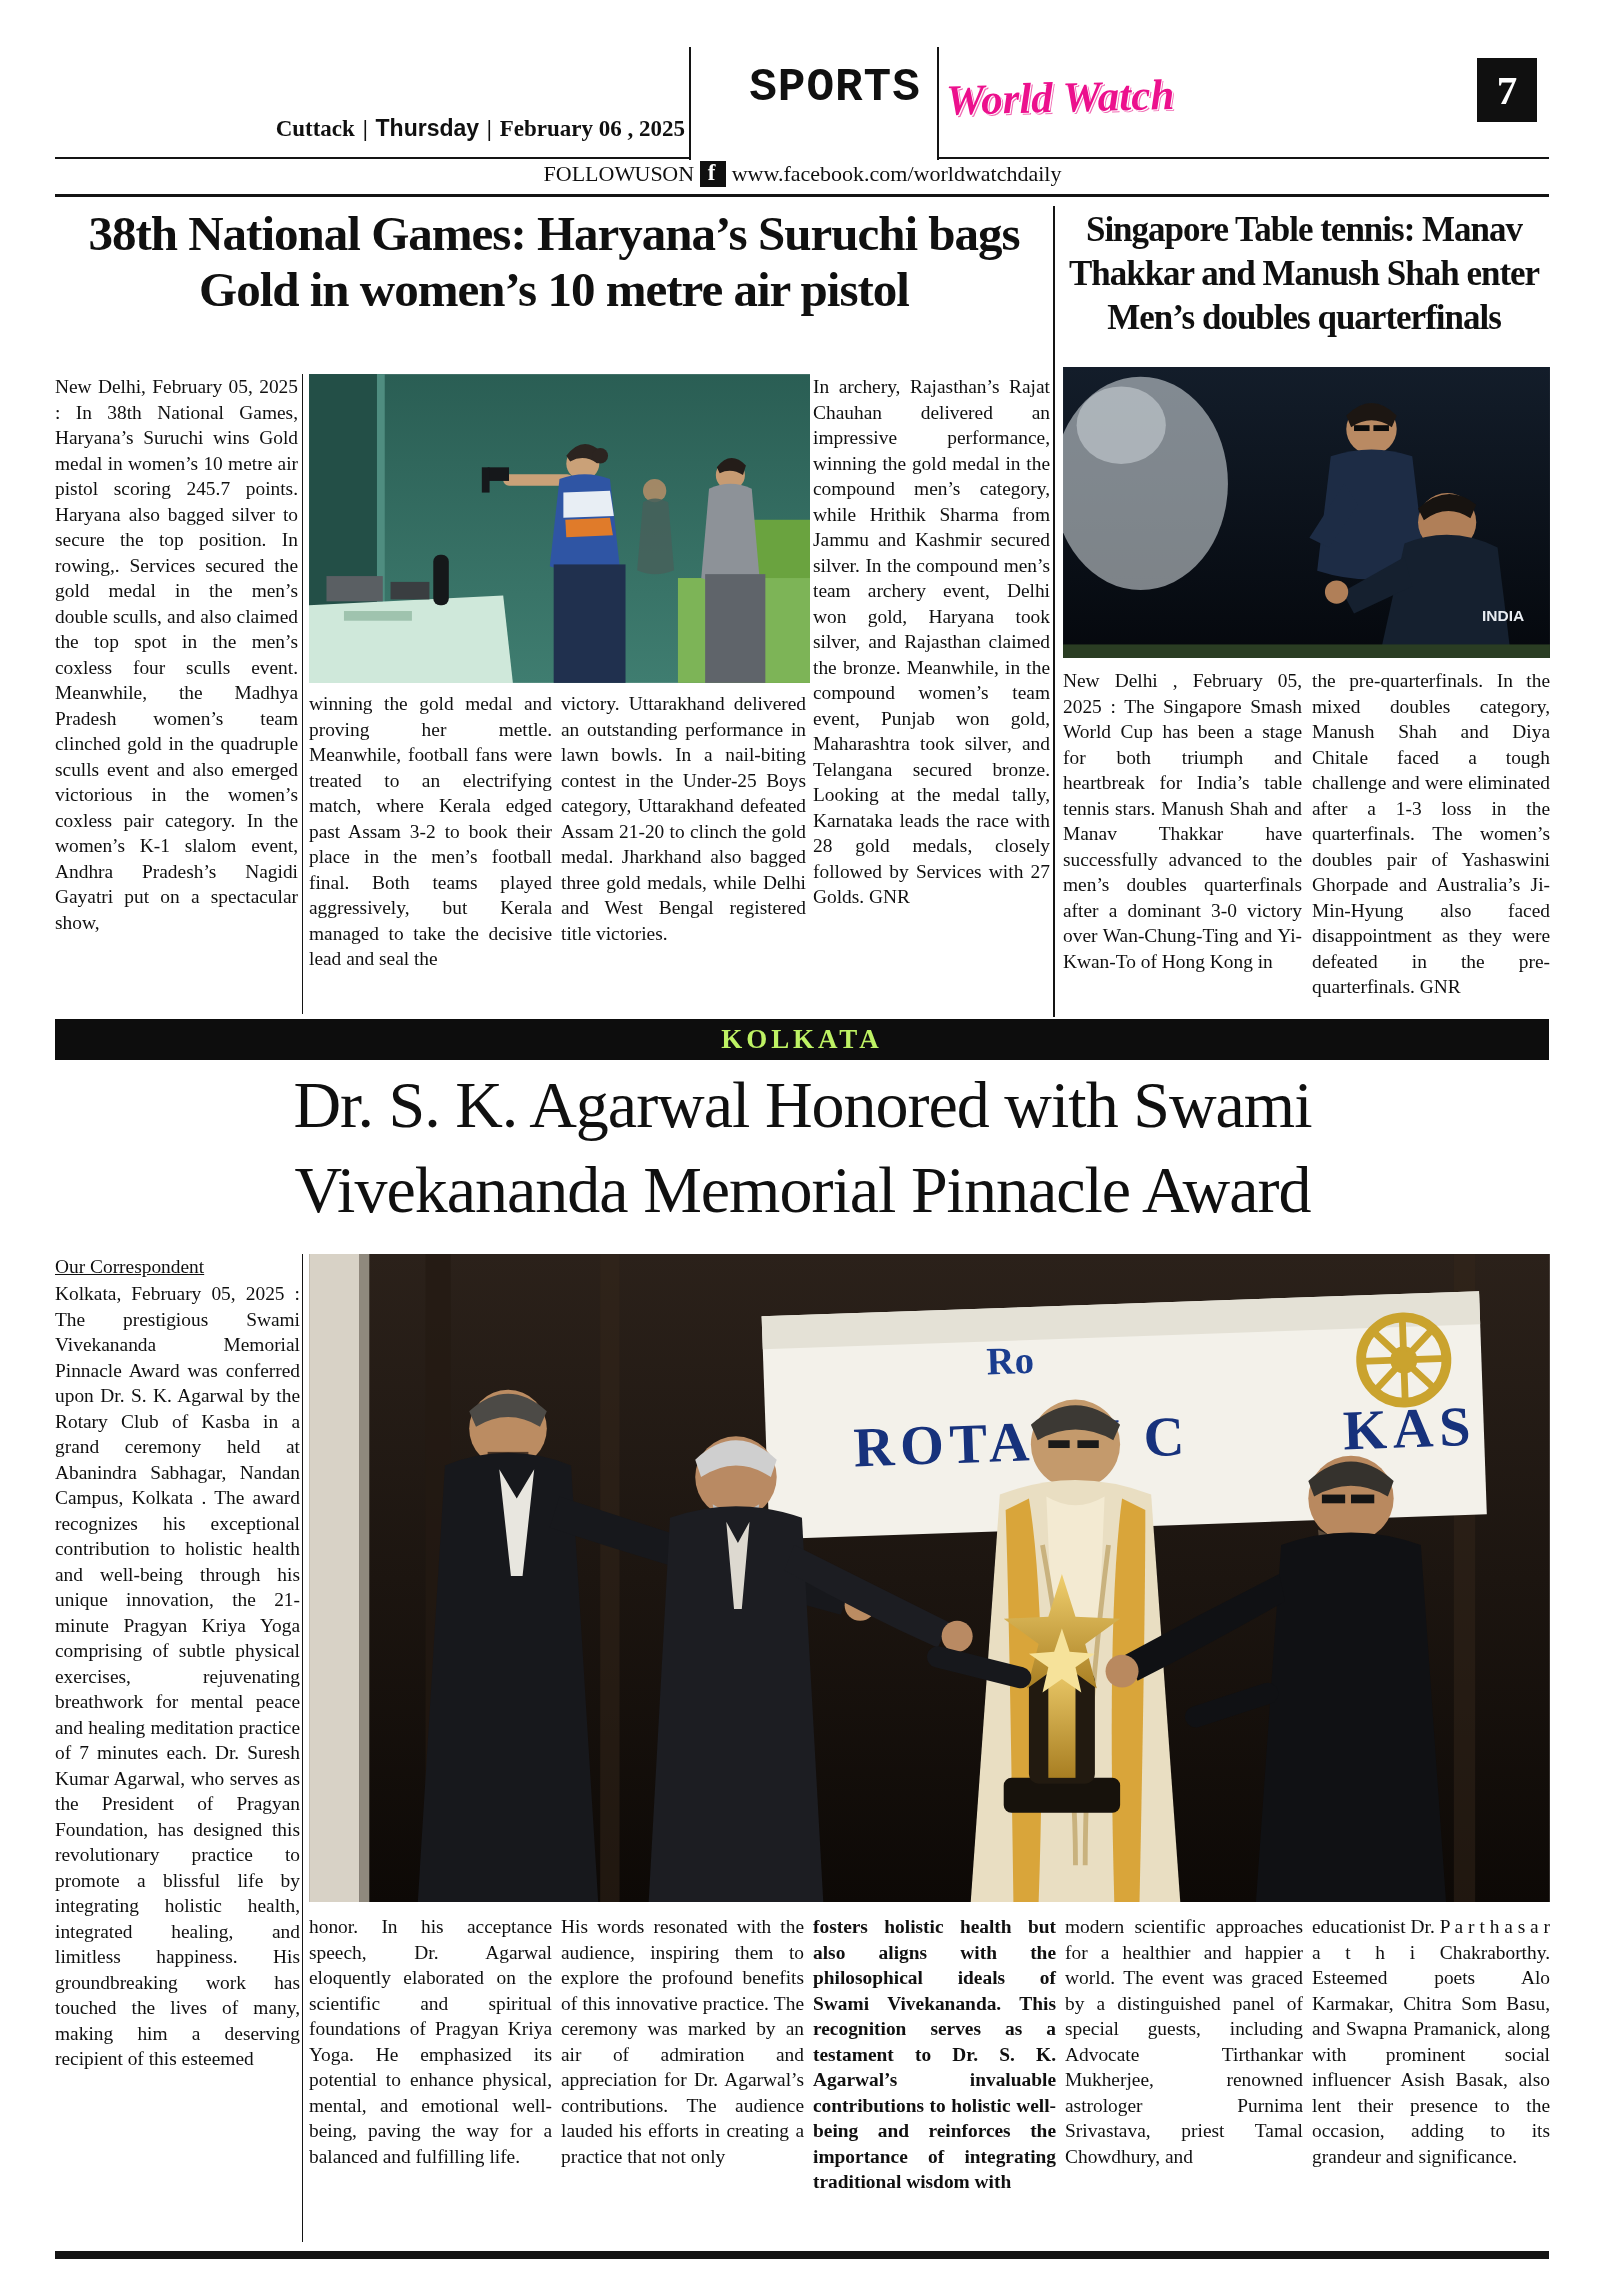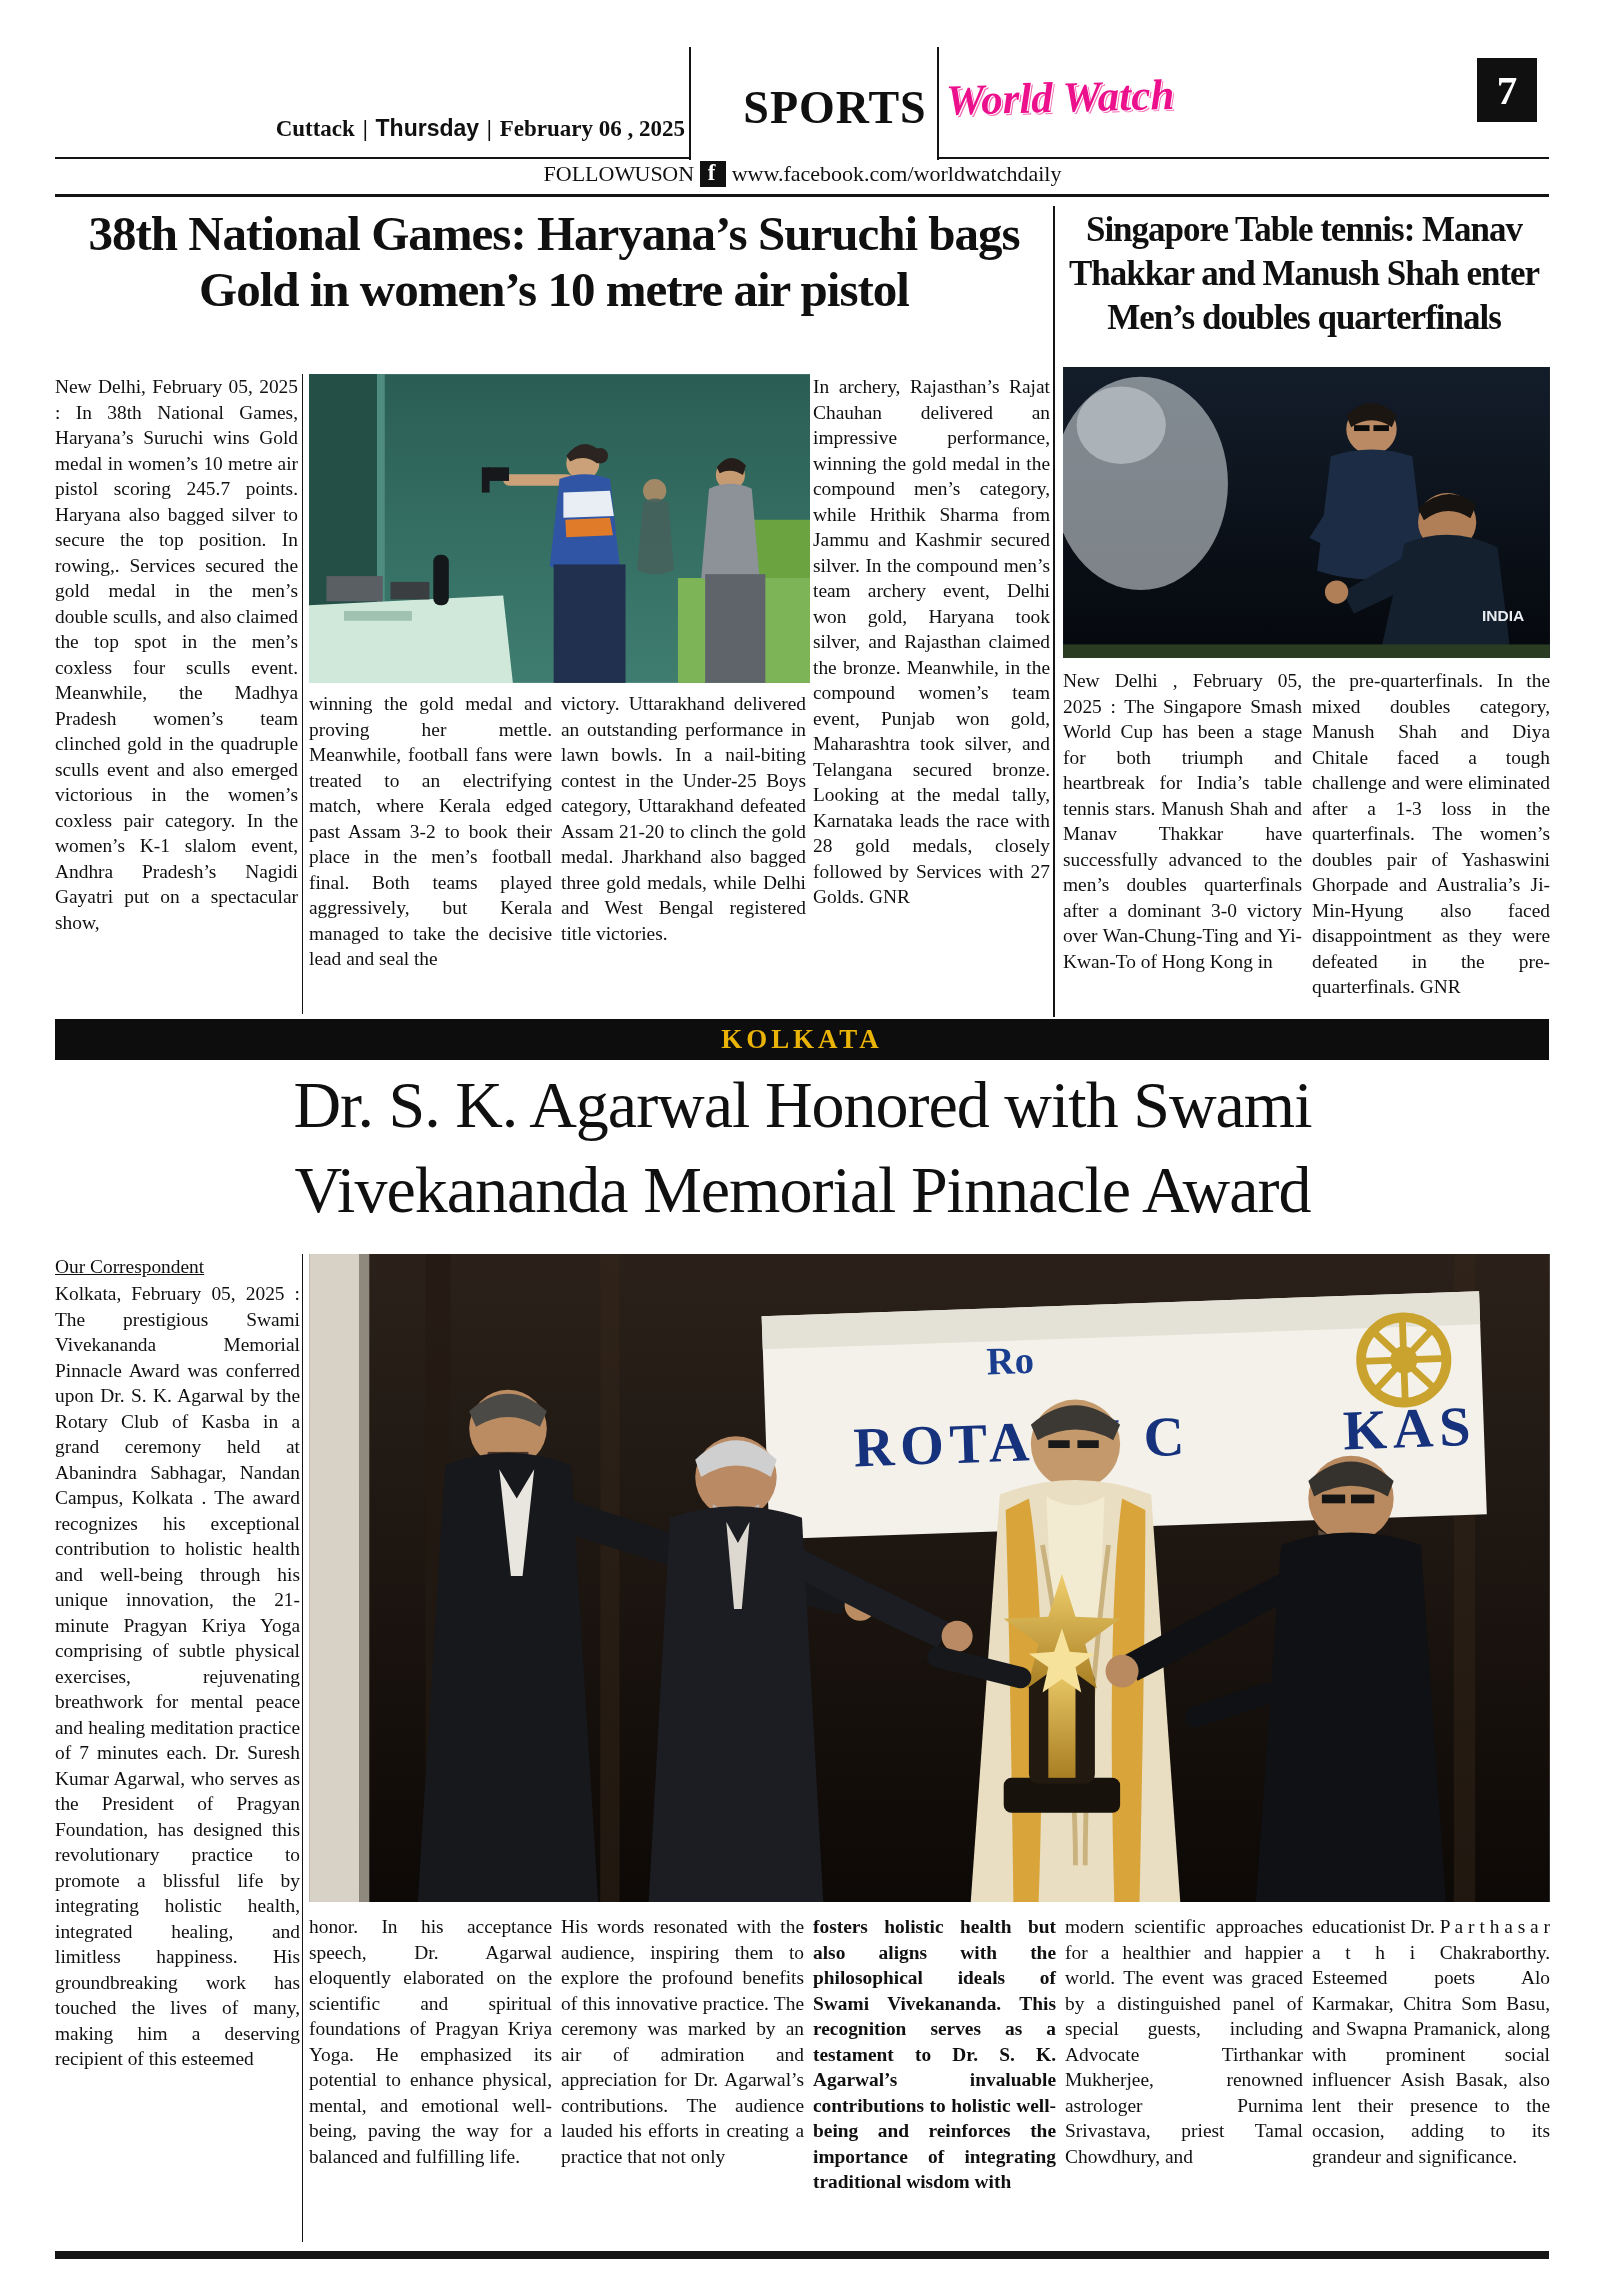--- a/index.html
+++ b/index.html
@@ -5,22 +5,22 @@
   html,body{margin:0;padding:0;background:#ffffff;}
   .page{position:relative;width:1605px;height:2293px;background:#ffffff;color:#101010;
         font-family:"Liberation Serif",serif;overflow:hidden;}
   .hr{position:absolute;background:#141414;}
   .vr{position:absolute;background:#141414;}
   
   .dateline{position:absolute;left:233px;top:115px;width:452px;text-align:right;
             font-size:23px;font-weight:bold;white-space:nowrap;}
   .dateline .day{font-family:"Liberation Sans",sans-serif;}
   .dateline .sep{padding:0 7.8px;font-weight:bold;}
-  .section-title{position:absolute;left:691px;top:81px;width:288px;text-align:center;
-                 font-size:46px;font-weight:bold;letter-spacing:1px;}
+  .section-title{position:absolute;left:691px;top:62px;width:288px;text-align:center;
+                 font-size:46px;font-weight:bold;letter-spacing:1px;font-family:Liberation Mono, monospace;}
   .logo{position:absolute;left:946px;top:72px;width:291px;font-size:43px;font-weight:bold;
         font-style:italic;color:#ec108d;white-space:nowrap;
         text-shadow:1px 1px 0 #ffffff,1.9px 1.9px 0 #f06ab2;transform:rotate(-1.5deg);}
   .pageno{position:absolute;left:1477px;top:58px;width:60px;height:64px;background:#101010;
           color:#ffffff;font-size:41px;font-weight:bold;display:flex;align-items:center;
           justify-content:center;}
   .followbar{position:absolute;left:0;top:161px;width:1605px;text-align:center;font-size:22px;
              display:flex;align-items:center;justify-content:center;gap:5.8px;}
   .follow-label{word-spacing:-5.8px;letter-spacing:0px;}
   .fb-icon{display:inline-block;width:26px;height:26px;background:#101010;position:relative;}
@@ -32,21 +32,21 @@
   .headline-2{position:absolute;left:1058px;top:208px;width:492px;text-align:center;
               font-size:35px;line-height:44px;font-weight:bold;letter-spacing:-1px;}
   .headline-3{position:absolute;left:196px;top:1062px;width:1213px;text-align:center;
               font-size:66px;line-height:85px;font-weight:normal;letter-spacing:-1px;}
   
   .col{position:absolute;text-align:justify;font-size:19.4px;line-height:25.5px;
        text-justify:inter-word;}
   .byline{text-decoration:underline;margin-bottom:1.9px;text-align:left;}
   
   .kolkata-banner{position:absolute;left:55px;top:1019px;width:1494px;height:41px;
-                  background:#0d0d0d;color:#eab308;display:flex;align-items:center;
+                  background:#0d0d0d;color:#bef264;display:flex;align-items:center;
                   justify-content:center;font-size:27px;font-weight:bold;letter-spacing:3.9px;}
   .photo{position:absolute;overflow:hidden;}
   .photo svg{display:block;width:100%;height:100%;}
 </style>
 </head>
 <body>
 
 <div class="page">
 
   <div class="dateline">

